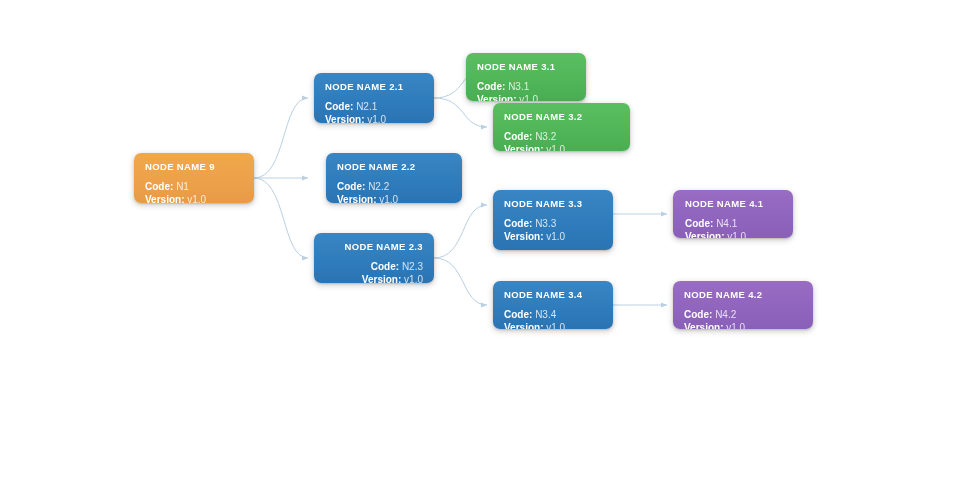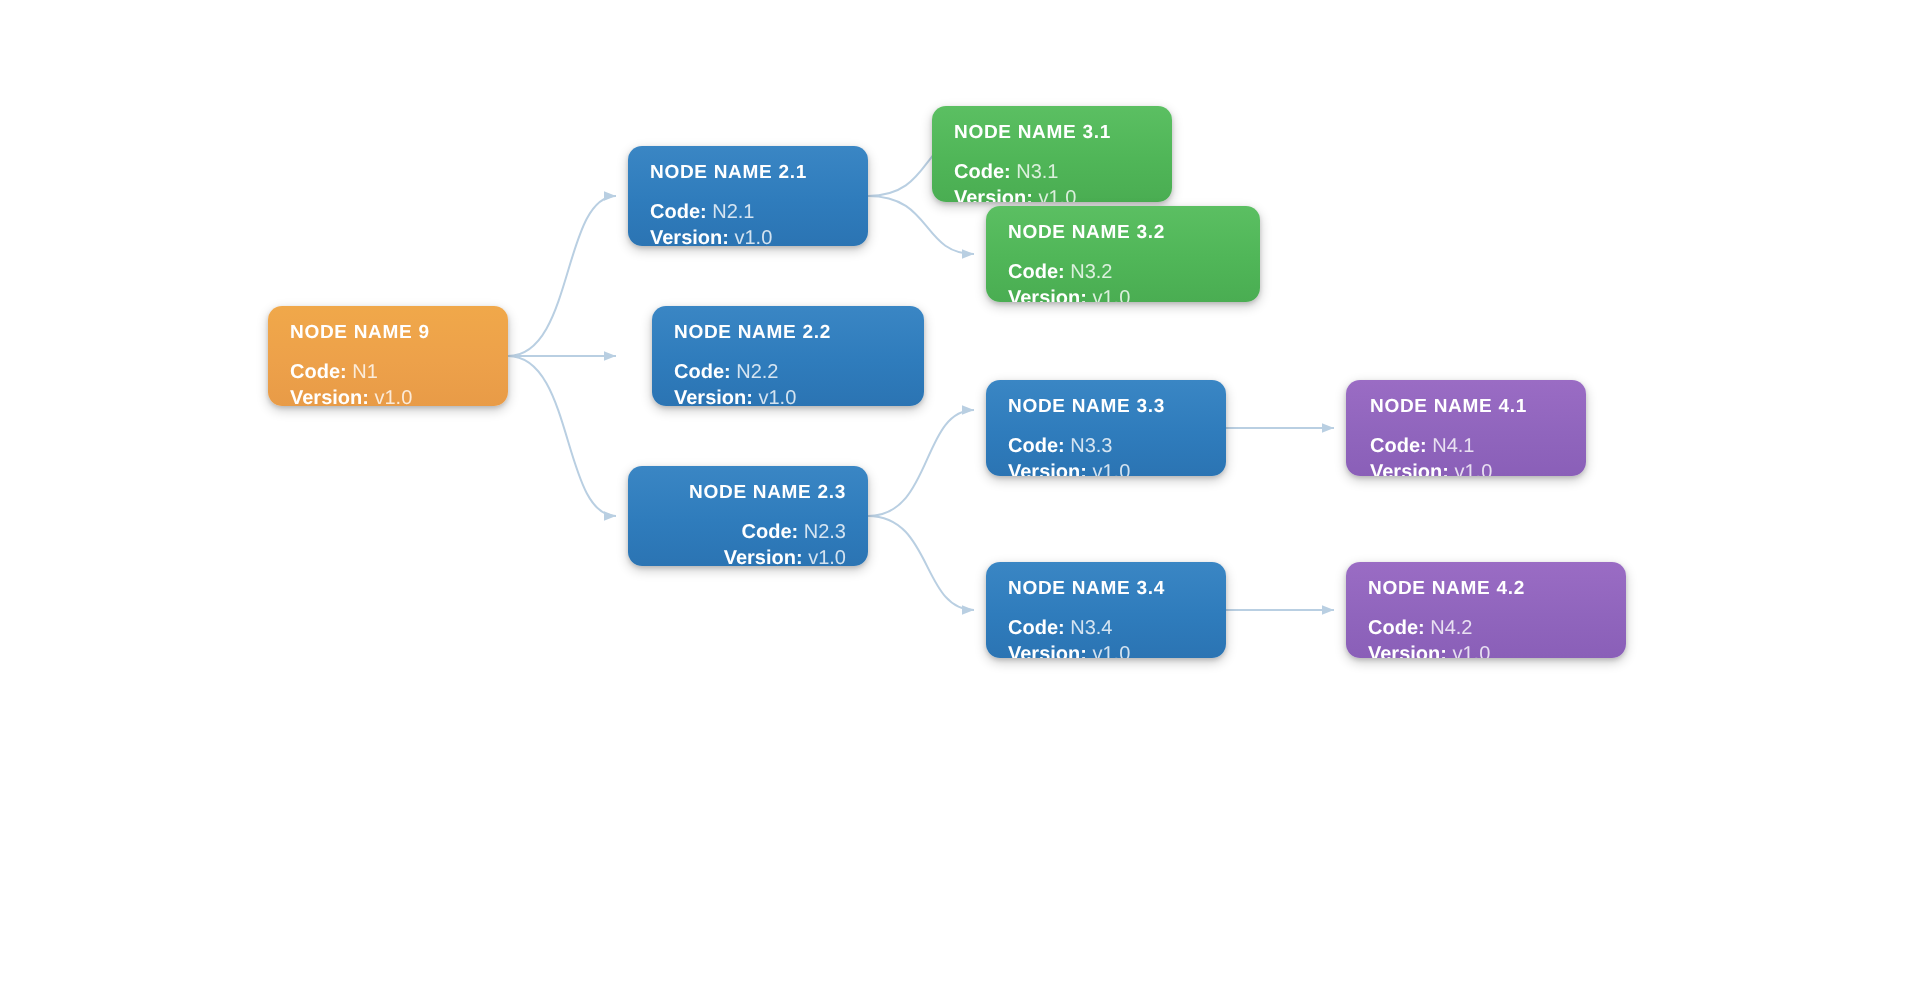--- a/index.html
+++ b/index.html
@@ -127,21 +127,21 @@
       <div class="node green" style="left: 466px; top: 53px; width: 120px; height: 48px;">
         <div class="node-title">NODE NAME 3.1</div>
         <div class="node-row"><span class="field-label">Code:</span> <span class="field-value">N3.1</span></div>
         <div class="node-row"><span class="field-label">Version:</span> <span class="field-value">v1.0</span></div>
       </div>
       <div class="node green" style="left: 493px; top: 103px; width: 137px; height: 48px;">
         <div class="node-title">NODE NAME 3.2</div>
         <div class="node-row"><span class="field-label">Code:</span> <span class="field-value">N3.2</span></div>
         <div class="node-row"><span class="field-label">Version:</span> <span class="field-value">v1.0</span></div>
       </div>
-      <div class="node blue" style="left: 493px; top: 190px; width: 120px; height: 48px;">
+      <div class="node blue" style="left: 493px; top: 190px; width: 120px; height: 60px;">
         <div class="node-title">NODE NAME 3.3</div>
         <div class="node-row"><span class="field-label">Code:</span> <span class="field-value">N3.3</span></div>
         <div class="node-row"><span class="field-label">Version:</span> <span class="field-value">v1.0</span></div>
       </div>
       <div class="node blue" style="left: 493px; top: 281px; width: 120px; height: 48px;">
         <div class="node-title">NODE NAME 3.4</div>
         <div class="node-row"><span class="field-label">Code:</span> <span class="field-value">N3.4</span></div>
         <div class="node-row"><span class="field-label">Version:</span> <span class="field-value">v1.0</span></div>
       </div>
       <div class="node purple" style="left: 673px; top: 190px; width: 120px; height: 48px; padding-left: 12px;">

